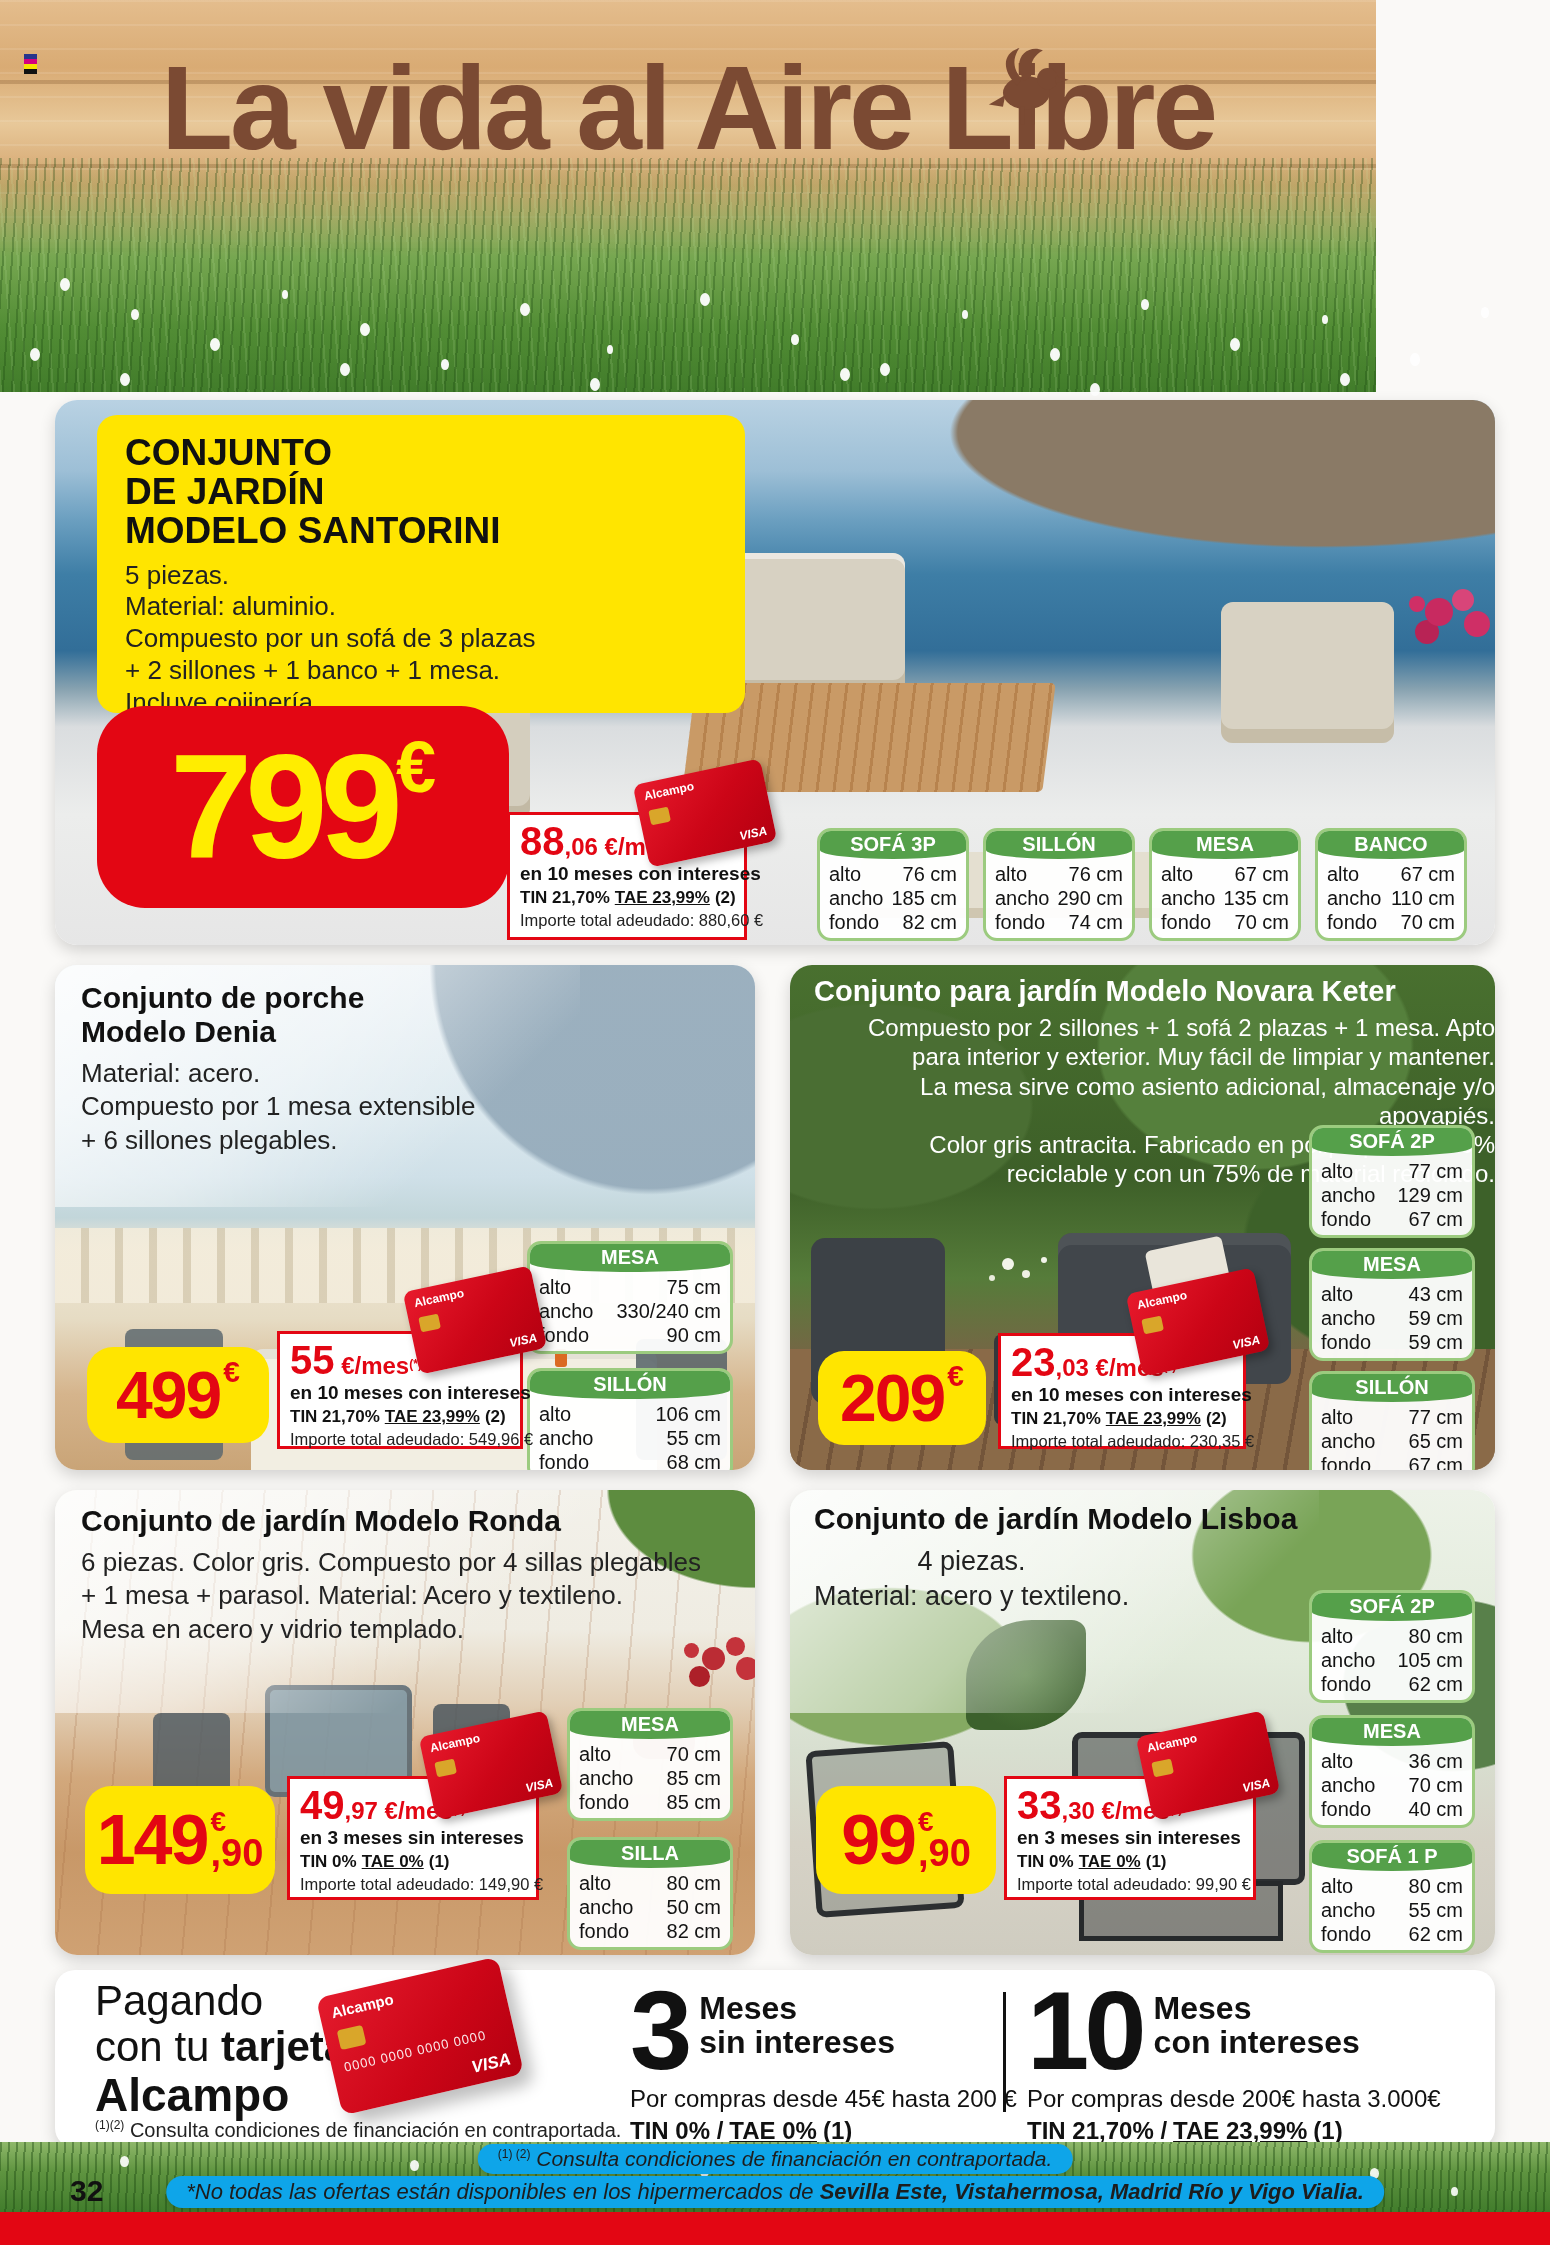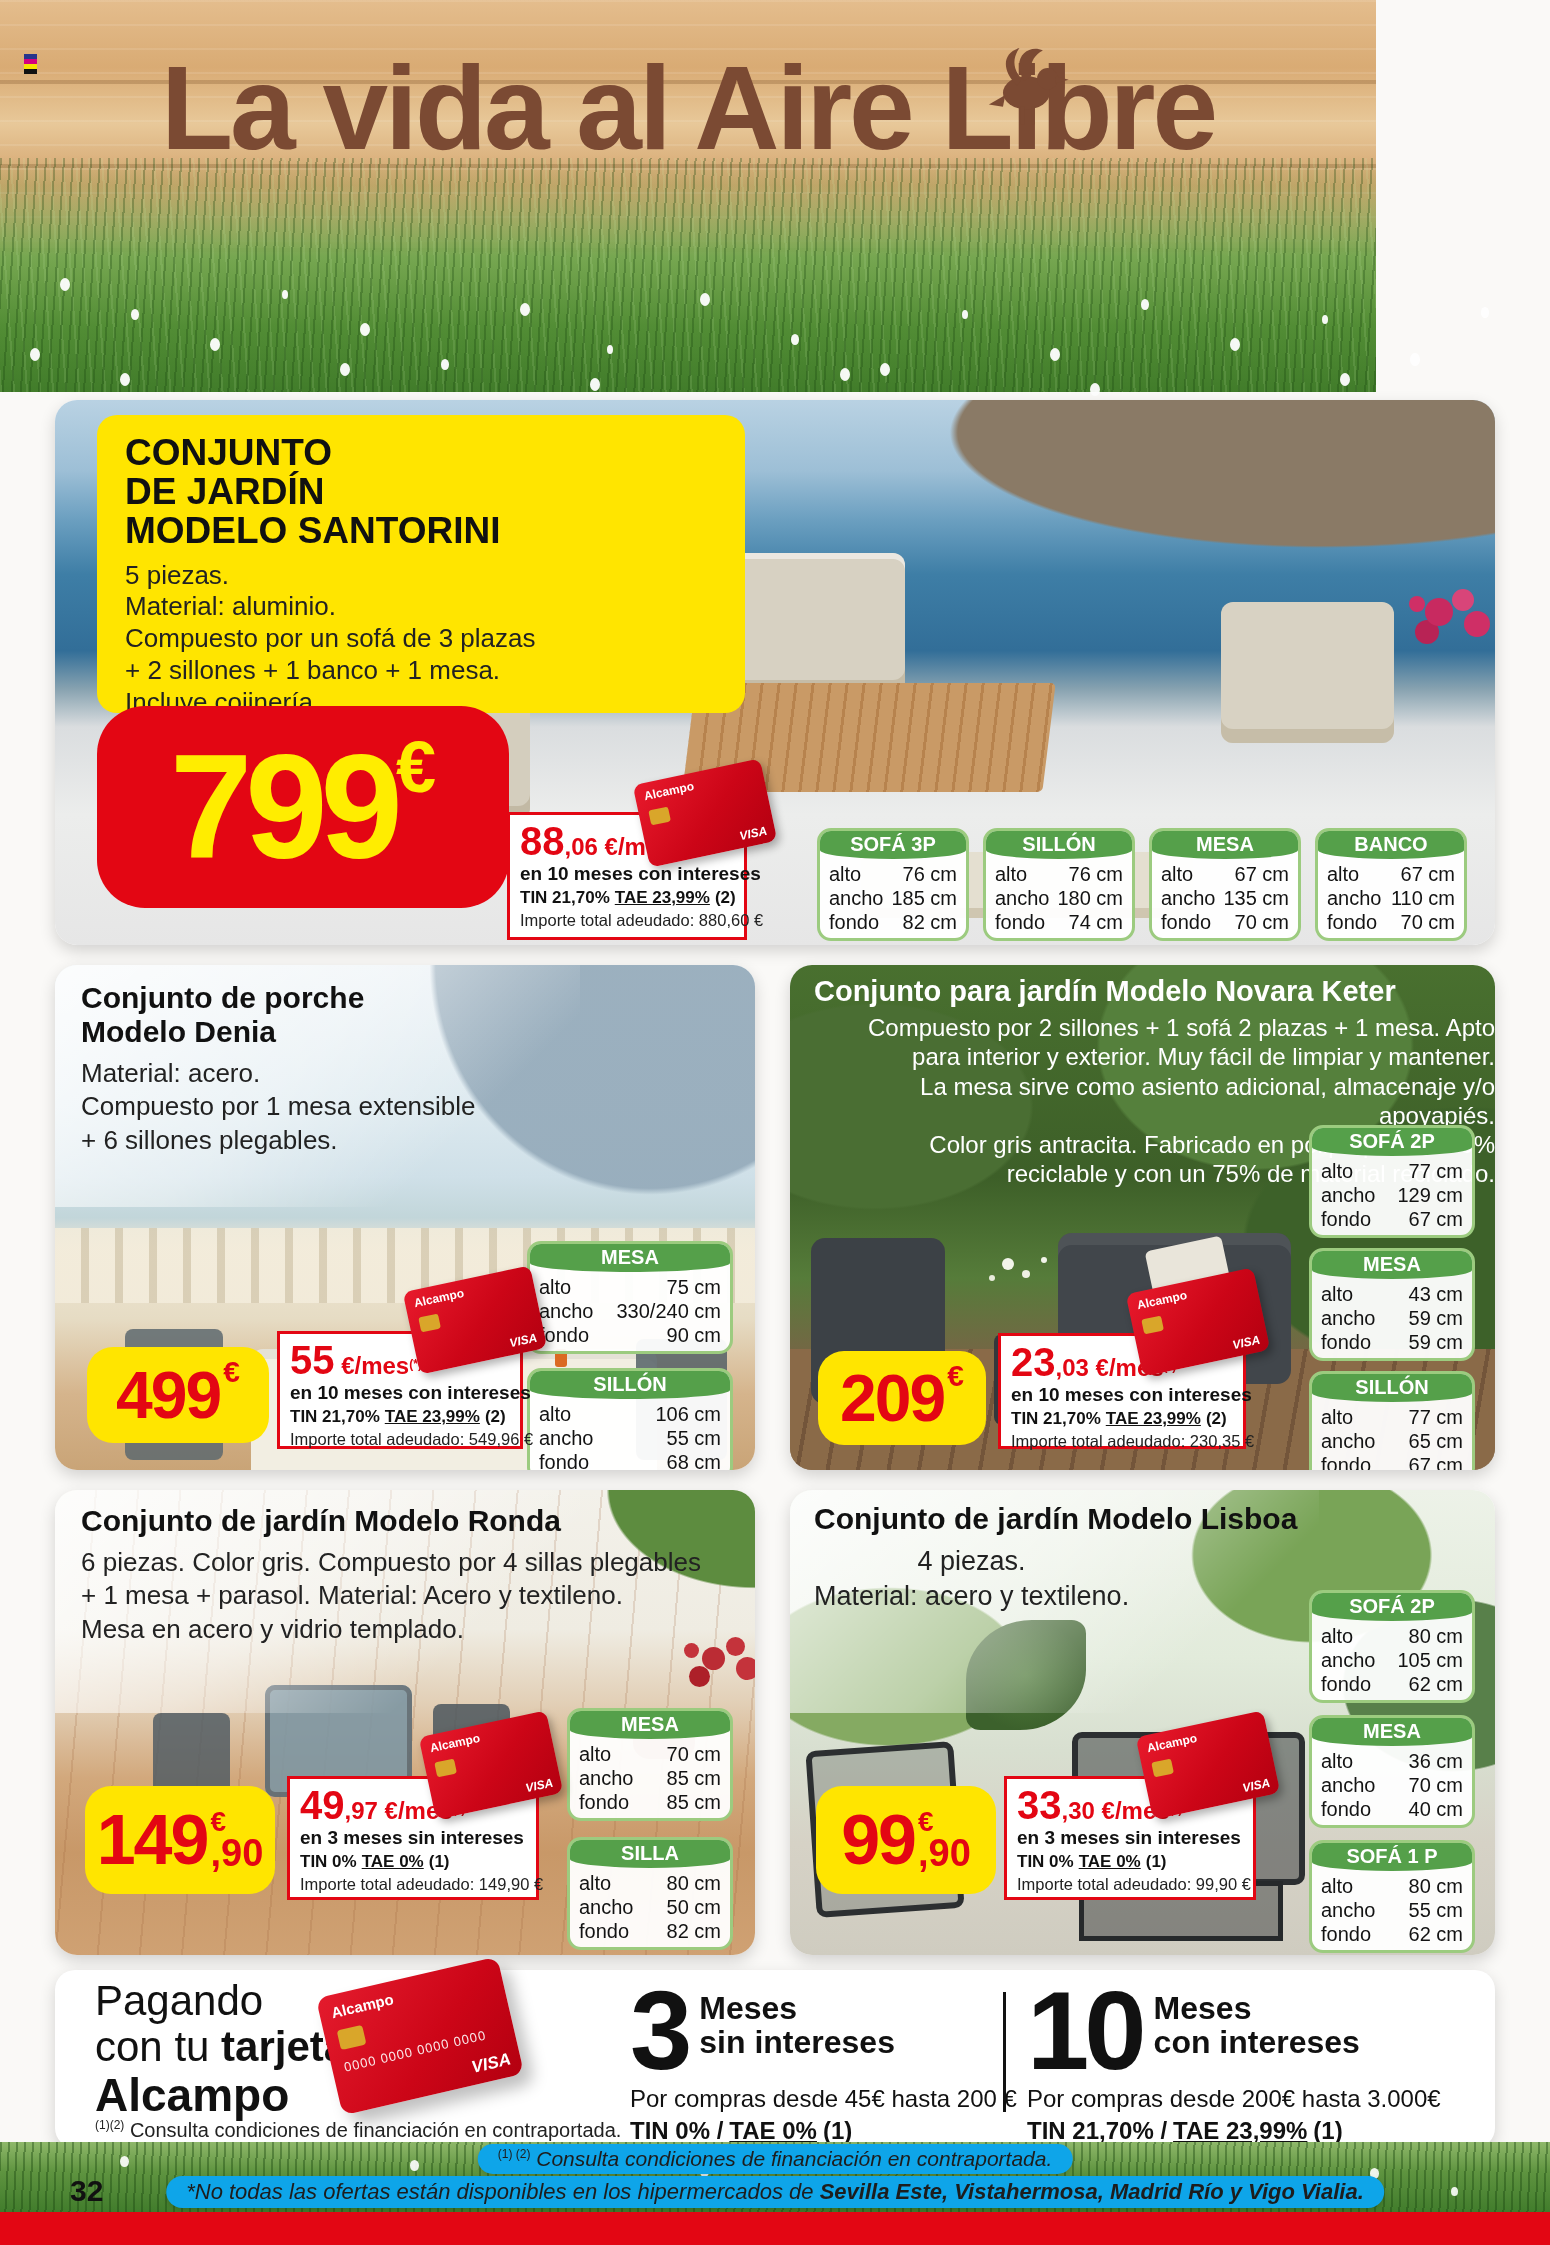--- a/index.html
+++ b/index.html
@@ -321,21 +321,21 @@
         </div>
         <div class="dim">
           <div class="dim-head">SILLÓN</div>
           <div class="dim-body">
             <div class="dim-row">
                 <span>alto</span>
                 <span>76 cm</span>
               </div>
             <div class="dim-row">
                 <span>ancho</span>
-                <span>180 cm</span>
+                <span>290 cm</span>
               </div>
             <div class="dim-row">
                 <span>fondo</span>
                 <span>74 cm</span>
               </div>
           </div>
         </div>
         <div class="dim">
           <div class="dim-head">MESA</div>
           <div class="dim-body">

